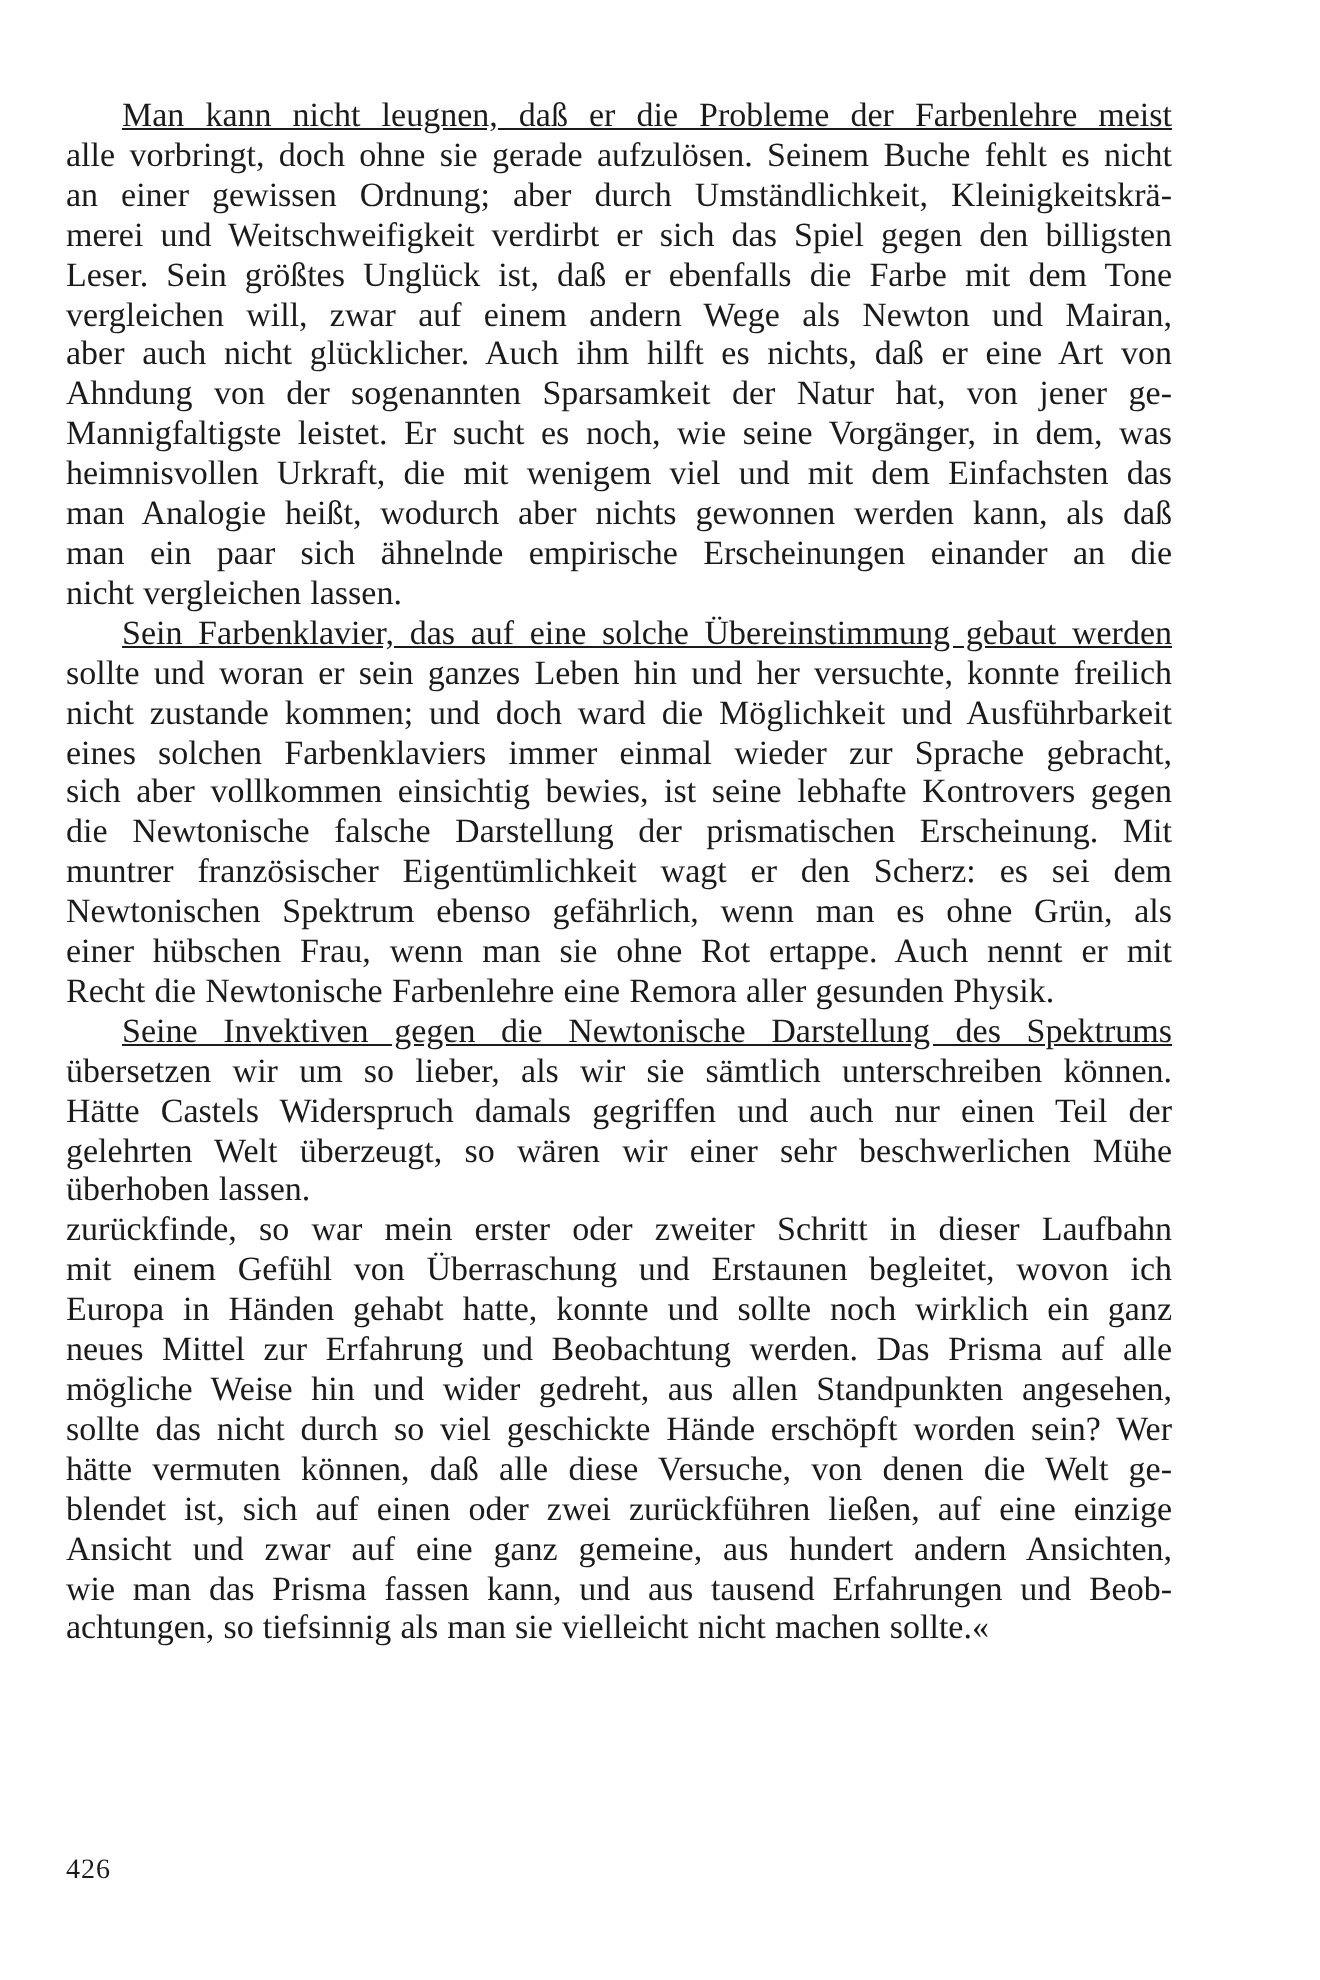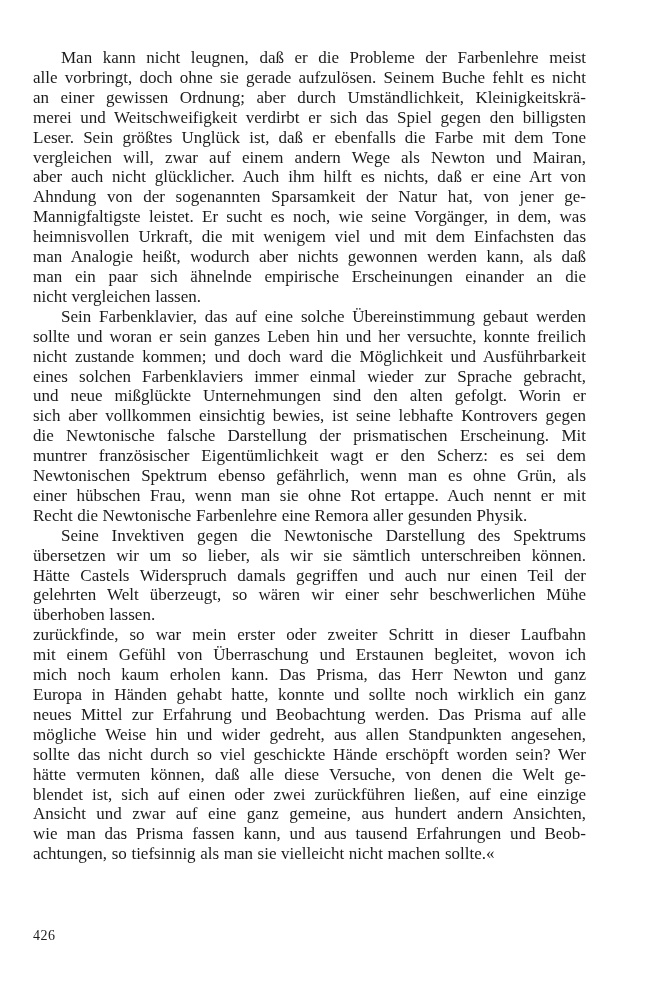--- a/index.html
+++ b/index.html
@@ -30,20 +30,21 @@
     font-size: 17px;
     line-height: 19.9px;
     text-align: justify;
     text-align-last: justify;
     -moz-text-align-last: justify;
     hyphens: none;
     word-spacing: 0.02em;
   }
   .line.indent {
     text-indent: 28px;
+    text-decoration: underline;
   }
   .line.para-end {
     text-align-last: left;
     -moz-text-align-last: left;
   }
   .page-number {
     position: absolute;
     left: 33px;
     top: 928px;
     font-size: 14px;
@@ -67,35 +68,33 @@
       <div class="line">Ahndung von der sogenannten Sparsamkeit der Natur hat, von jener ge-</div>
       <div class="line">Mannigfaltigste leistet. Er sucht es noch, wie seine Vorgänger, in dem, was</div>
       <div class="line">heimnisvollen Urkraft, die mit wenigem viel und mit dem Einfachsten das</div>
       <div class="line">man Analogie heißt, wodurch aber nichts gewonnen werden kann, als daß</div>
       <div class="line">man ein paar sich ähnelnde empirische Erscheinungen einander an die</div>
       <div class="line para-end">nicht vergleichen lassen.</div>
       <div class="line indent">Sein Farbenklavier, das auf eine solche Übereinstimmung gebaut werden</div>
       <div class="line">sollte und woran er sein ganzes Leben hin und her versuchte, konnte freilich</div>
       <div class="line">nicht zustande kommen; und doch ward die Möglichkeit und Ausführbarkeit</div>
       <div class="line">eines solchen Farbenklaviers immer einmal wieder zur Sprache gebracht,</div>
-      <div class="line">und neue mißglückte Unternehmungen sind den alten gefolgt. Worin er</div>
       <div class="line">sich aber vollkommen einsichtig bewies, ist seine lebhafte Kontrovers gegen</div>
       <div class="line">die Newtonische falsche Darstellung der prismatischen Erscheinung. Mit</div>
       <div class="line">muntrer französischer Eigentümlichkeit wagt er den Scherz: es sei dem</div>
       <div class="line">Newtonischen Spektrum ebenso gefährlich, wenn man es ohne Grün, als</div>
       <div class="line">einer hübschen Frau, wenn man sie ohne Rot ertappe. Auch nennt er mit</div>
       <div class="line para-end">Recht die Newtonische Farbenlehre eine Remora aller gesunden Physik.</div>
       <div class="line indent">Seine Invektiven gegen die Newtonische Darstellung des Spektrums</div>
       <div class="line">übersetzen wir um so lieber, als wir sie sämtlich unterschreiben können.</div>
       <div class="line">Hätte Castels Widerspruch damals gegriffen und auch nur einen Teil der</div>
       <div class="line">gelehrten Welt überzeugt, so wären wir einer sehr beschwerlichen Mühe</div>
       <div class="line para-end">überhoben lassen.</div>
       <div class="line">zurückfinde, so war mein erster oder zweiter Schritt in dieser Laufbahn</div>
       <div class="line">mit einem Gefühl von Überraschung und Erstaunen begleitet, wovon ich</div>
-      <div class="line">mich noch kaum erholen kann. Das Prisma, das Herr Newton und ganz</div>
       <div class="line">Europa in Händen gehabt hatte, konnte und sollte noch wirklich ein ganz</div>
       <div class="line">neues Mittel zur Erfahrung und Beobachtung werden. Das Prisma auf alle</div>
       <div class="line">mögliche Weise hin und wider gedreht, aus allen Standpunkten angesehen,</div>
       <div class="line">sollte das nicht durch so viel geschickte Hände erschöpft worden sein? Wer</div>
       <div class="line">hätte vermuten können, daß alle diese Versuche, von denen die Welt ge-</div>
       <div class="line">blendet ist, sich auf einen oder zwei zurückführen ließen, auf eine einzige</div>
       <div class="line">Ansicht und zwar auf eine ganz gemeine, aus hundert andern Ansichten,</div>
       <div class="line">wie man das Prisma fassen kann, und aus tausend Erfahrungen und Beob-</div>
       <div class="line para-end">achtungen, so tiefsinnig als man sie vielleicht nicht machen sollte.«</div>
     </div>

